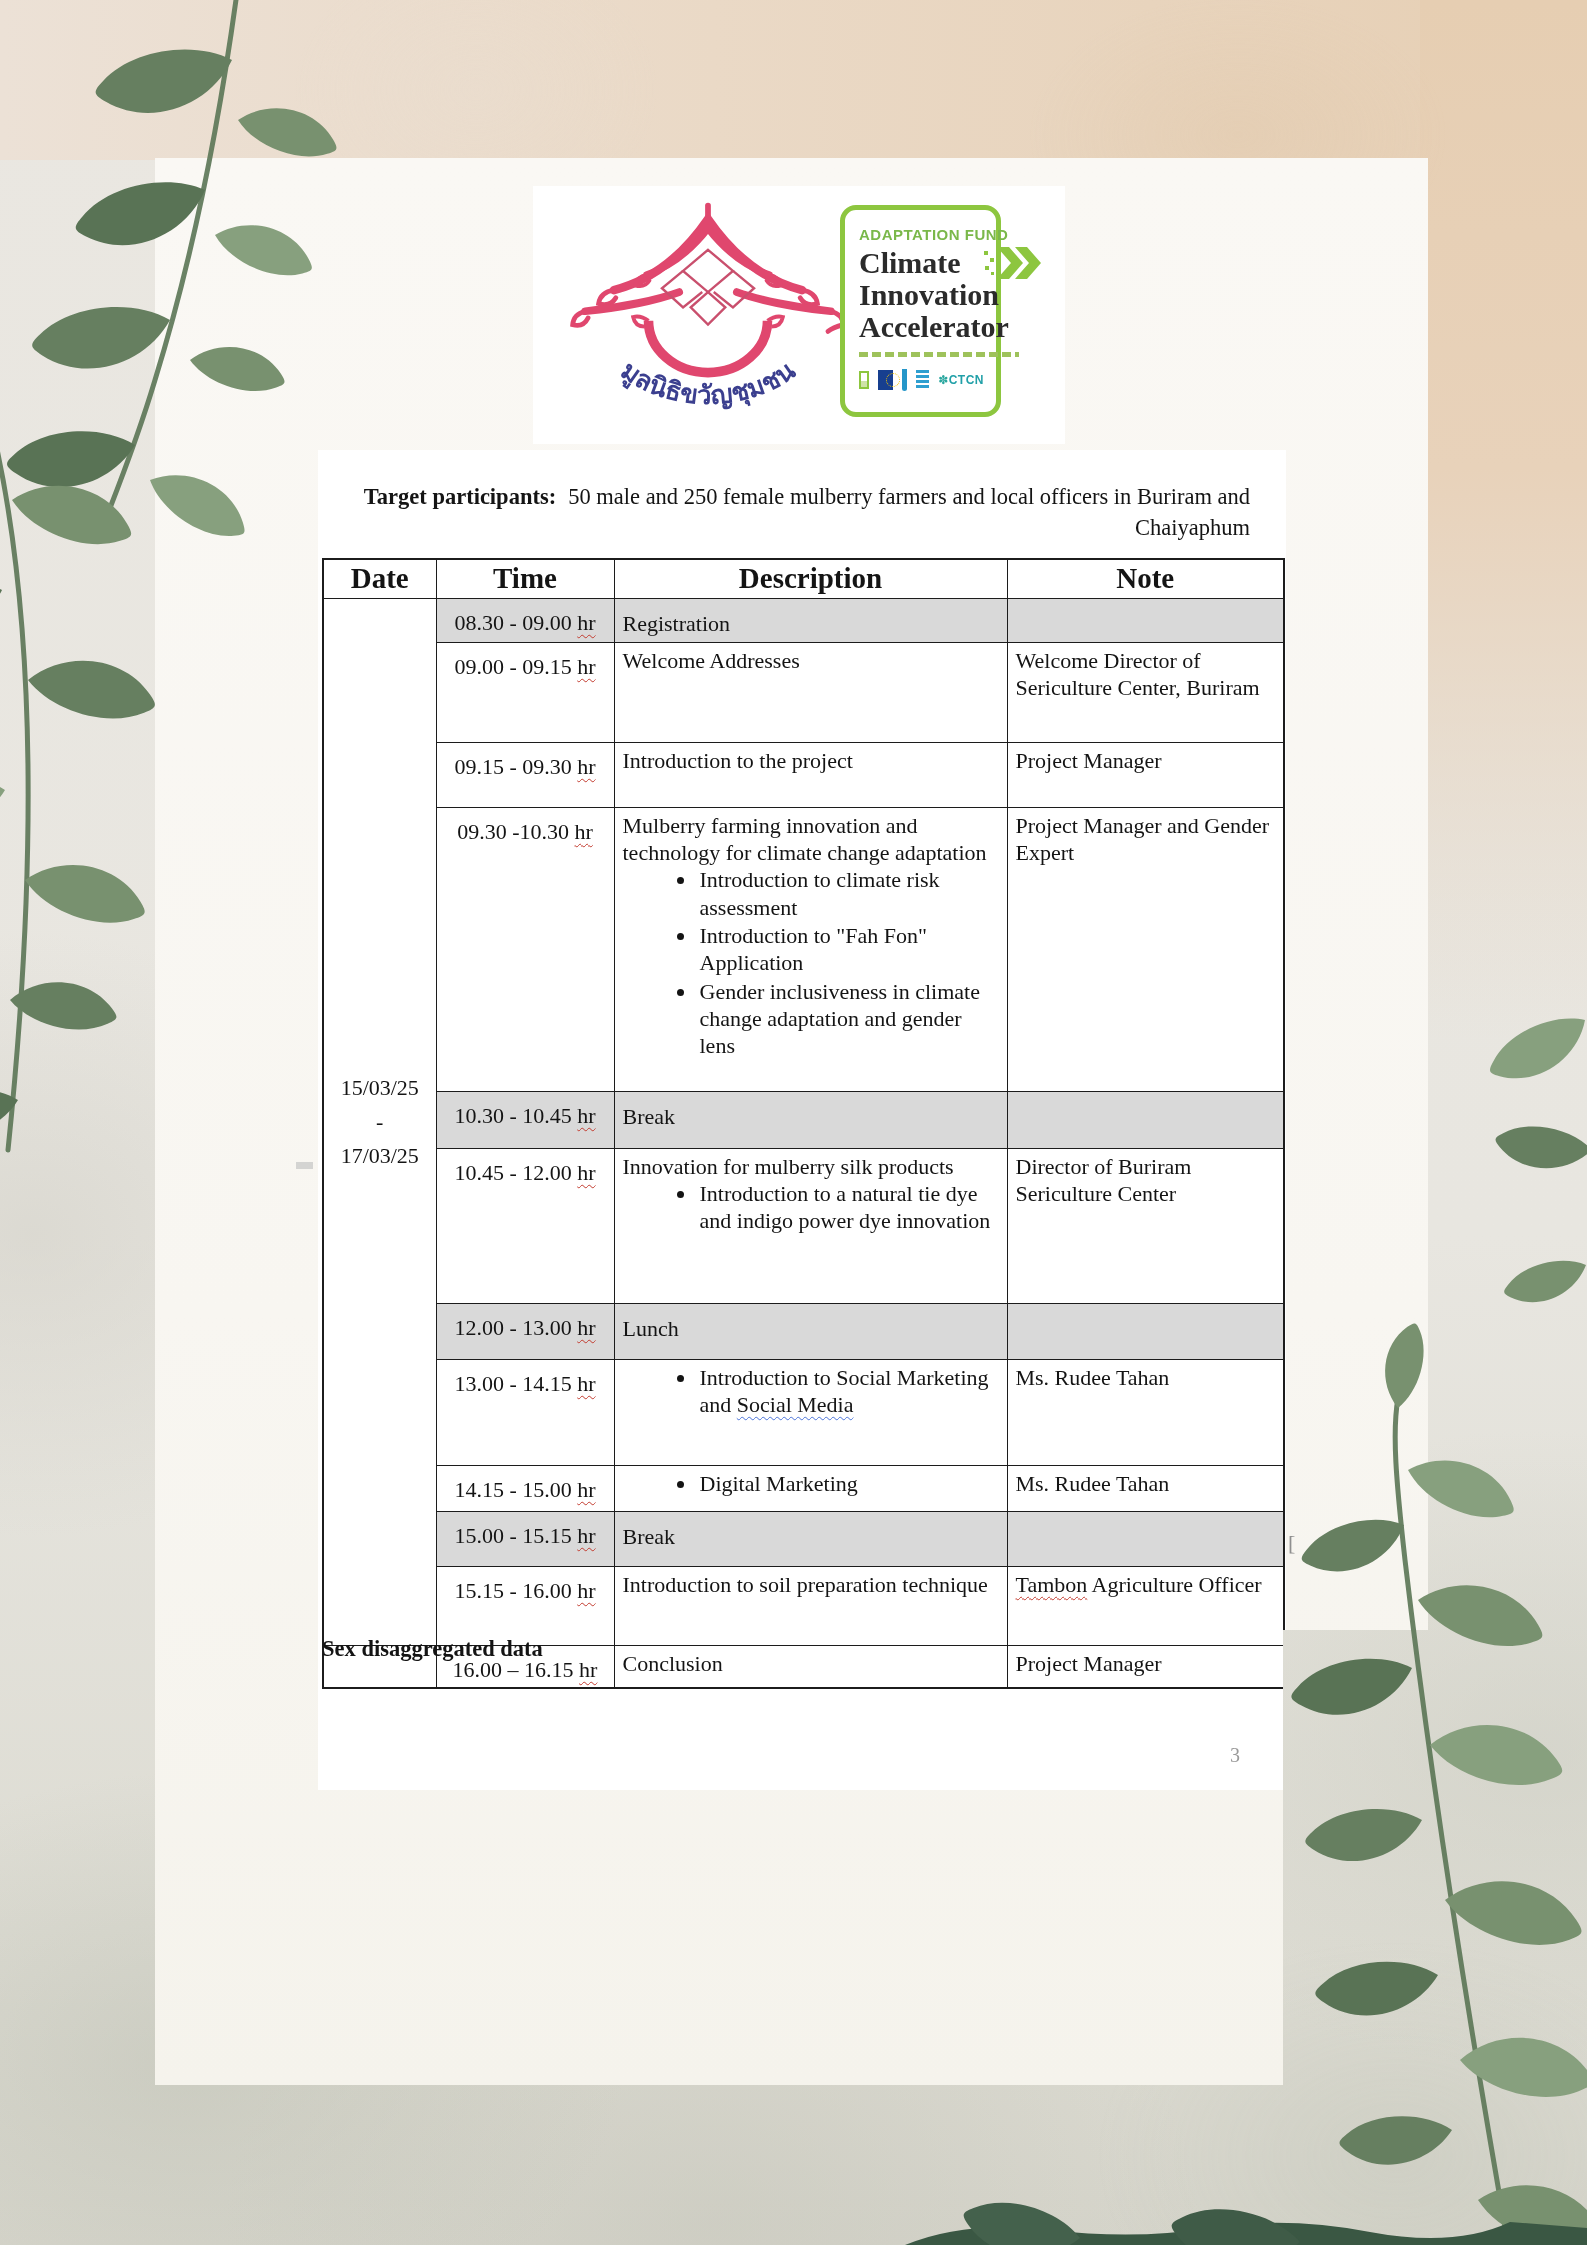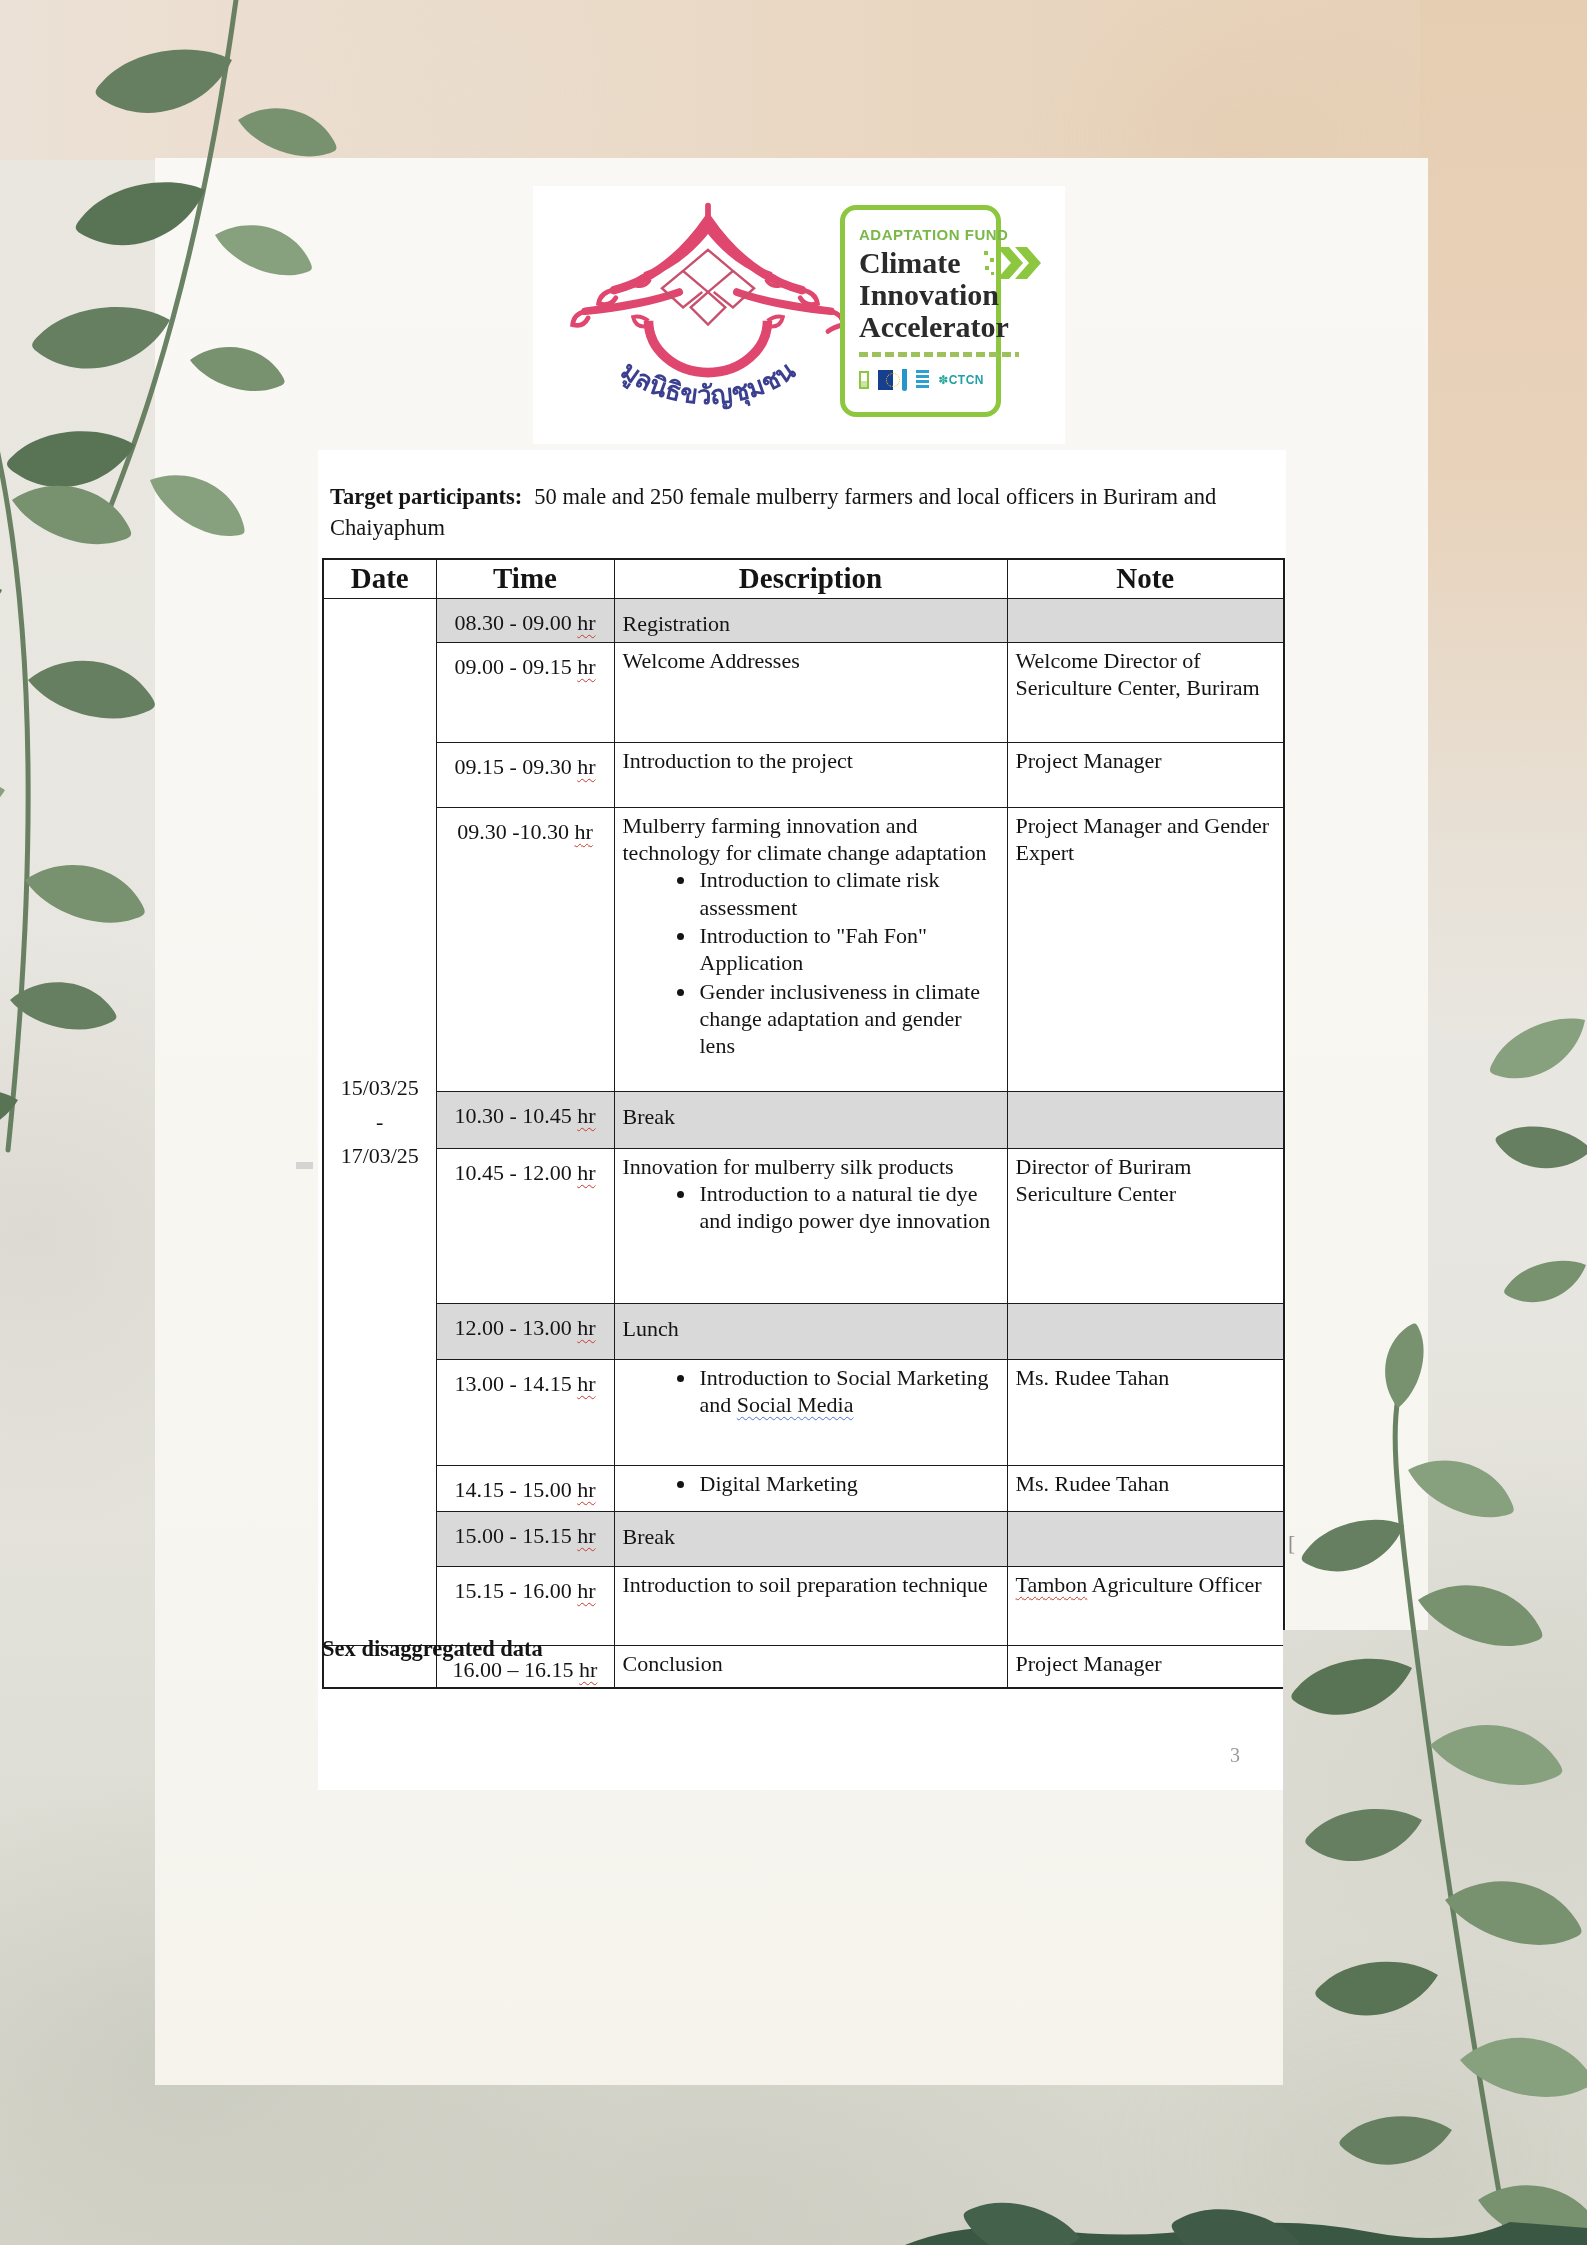--- a/index.html
+++ b/index.html
@@ -46,21 +46,21 @@
   .partners{display:flex;align-items:center;gap:9px;margin-top:12px;}
   .p-af{width:16px;height:18px;border:2px solid #8dc63f;box-sizing:border-box;background:linear-gradient(180deg,#fff 60%,#cfe3a8 60%);}
   .p-eu{width:30px;height:20px;background:#173f8f;position:relative;}
   .p-eu::after{content:"";position:absolute;left:8px;top:3px;width:12px;height:12px;border:1.5px dotted #f4c400;border-radius:50%;}
   .p-undp{width:11px;height:22px;background:#2596c9;border-radius:0 0 5px 5px;}
   .p-unep{width:26px;height:20px;background:repeating-linear-gradient(180deg,#2f9fd0 0 3px,#fff 3px 5px);}
   .p-ctcn{font-size:12px;font-weight:bold;color:#21a0a8;letter-spacing:.5px;white-space:nowrap;}
   .p-ctcn .star{color:#2aa79f;}
 
   
-  .target{position:absolute;left:175px;top:300px;width:920px;font-size:22.5px;line-height:1.38;}
+  .target{position:absolute;left:175px;top:300px;width:920px;font-size:22.5px;line-height:1.38;text-align:right;}
   .target b{margin-right:12px;}
 
   table{border-collapse:collapse;table-layout:fixed;background:#fff;}
   .schedule{position:absolute;left:167px;top:400px;width:961px;font-size:22px;line-height:1.24;border:2.5px solid #1c1c1c;}
   .schedule th,.schedule td{border:1.6px solid #1c1c1c;vertical-align:top;overflow:hidden;}
   .schedule th{height:30px;font-size:29px;text-align:center;vertical-align:middle;font-weight:bold;}
   .col-date{width:113px;} .col-time{width:178px;} .col-desc{width:393px;} .col-note{width:277px;}
   td.time{text-align:center;padding-top:10px;}
   td.desc{padding:4px 8px 2px 8px;}
   td.note{padding:4px 8px 2px 8px;}

